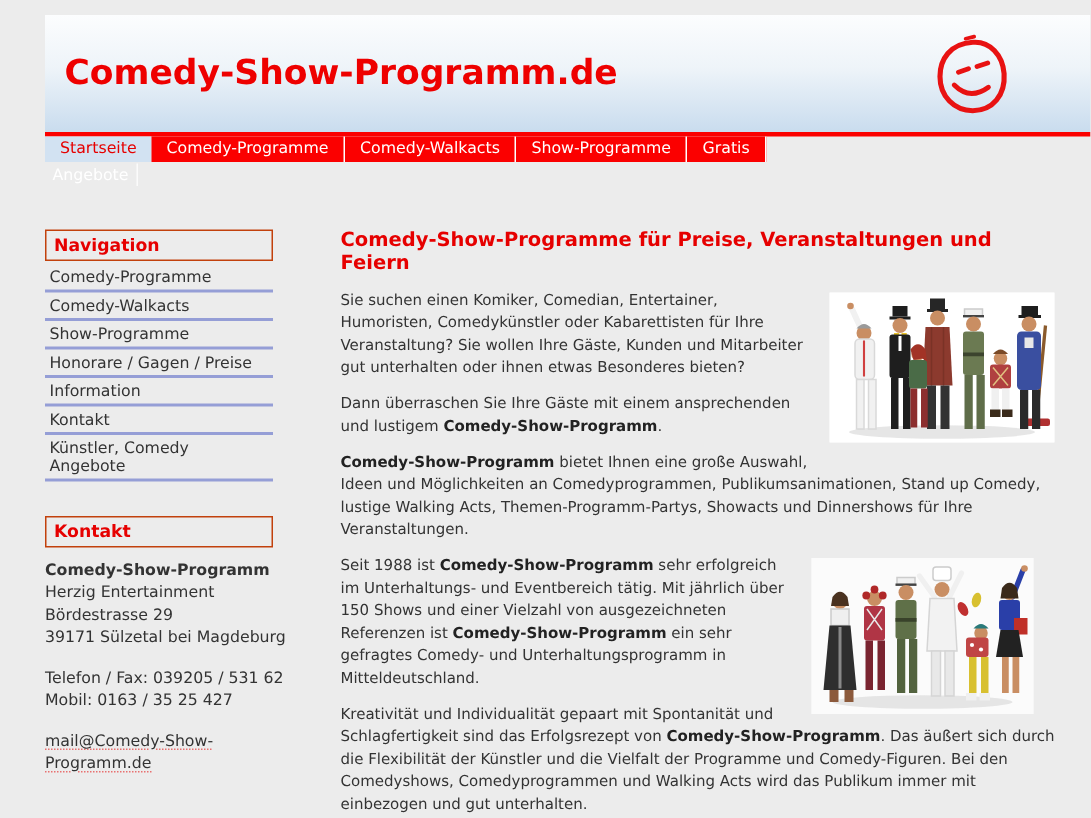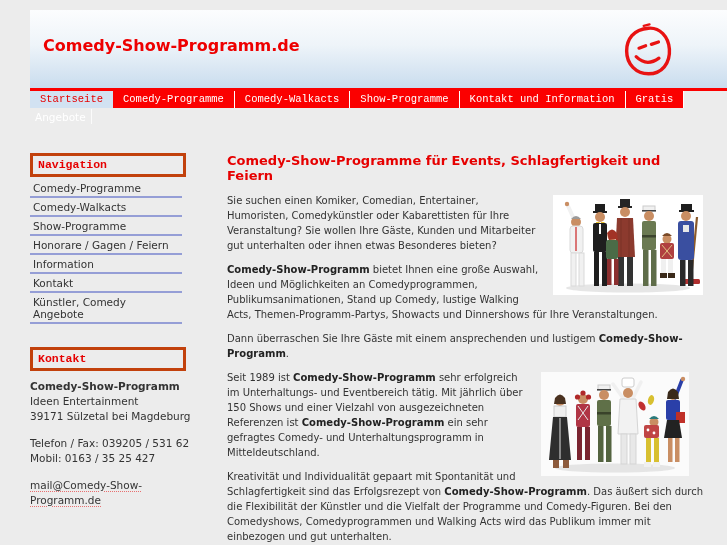--- a/index.html
+++ b/index.html
@@ -11,52 +11,50 @@
   }
   .page{margin:10px 0 0 30px;width:697px;}
 
   
   .masthead{
     height:78px;position:relative;
     background:linear-gradient(180deg,#fcfdfe 0%,#eef4f9 45%,#c9dcee 100%);
   }
   .site-title{
     position:absolute;left:13px;top:26px;margin:0;
-    font-size:16px;font-weight:bold;color:#ee0000;letter-spacing:0px;
+    font-size:23px;font-weight:bold;color:#ee0000;letter-spacing:0px;
   }
   .smiley{position:absolute;right:50px;top:11px;}
 
   
   .navbar{
     border-top:3px solid #fb0000;
     height:17px;display:flex;align-items:flex-end;
     font-size:10.5px;
-    font-family:Liberation Mono, monospace;
   }
   .tab{
     background:#fb0000;color:#ffffff;line-height:17px;
     padding:0 10px;border-right:1px solid #ffffff;cursor:pointer;white-space:nowrap;
   }
   .tab.active{background:#d2e2f2;color:#e60000;border-right:none;}
   .tab-filler{width:63px;background:#fb0000;}
   .nav-row2{height:17px;display:flex;align-items:center;font-size:10.5px;}
   .nav-row2 .tab2{color:#ffffff;padding-left:5px;min-width:56px;cursor:pointer;}
   .nav-row2 .v-sep{width:1px;height:15px;background:#fbfbfb;}
 
   
   .columns{margin-top:28px;overflow:visible;}
   .sidebar{float:left;width:165px;}
   .main{margin-left:197px;padding-right:18px;}
 
   
   .side-box{
-    width:140px;border:3px solid #c2410c;background:transparent;
+    width:140px;border:1px solid #c2410c;background:transparent;
     padding:2px 5px 3px;font-size:11.5px;font-weight:bold;color:#e60000;
     margin-bottom:2px;
-    font-family:Liberation Mono, monospace;
   }
   .side-box.kontakt{margin-top:23px;margin-bottom:8px;}
   ul.side-nav{list-style:none;margin:0;padding:0;width:152px;}
   ul.side-nav li{
     border-bottom:2px solid #959ed6;
     padding:3px 3px 2px;font-size:10.5px;color:#333;cursor:pointer;
   }
   .contact-block{font-size:10.5px;line-height:15px;color:#333;}
   .contact-name{font-weight:bold;}
   .contact-gap{height:12px;}
@@ -91,59 +89,59 @@
       <path d="M17 37 q11 11 24 1.5" fill="none" stroke="#e81212" stroke-width="3.4" stroke-linecap="round"></path>
       <path d="M25 4.5 l6 -1.5" fill="none" stroke="#e81212" stroke-width="2.6" stroke-linecap="round"></path>
     </svg>
   </div>
 
   <div class="navbar">
     <div class="tab active">Startseite</div>
     <div class="tab">Comedy-Programme</div>
     <div class="tab">Comedy-Walkacts</div>
     <div class="tab">Show-Programme</div>
-    <div class="tab">Kontakt und Information</div>
     <div class="tab">Gratis</div>
     <div class="tab-filler"></div>
   </div>
   <div class="nav-row2">
     <div class="tab2">Angebote</div>
     <div class="v-sep"></div>
   </div>
 
   <div class="columns">
 
     <div class="sidebar">
       <div class="side-box">Navigation</div>
       <ul class="side-nav">
         <li>Comedy-Programme</li>
         <li>Comedy-Walkacts</li>
         <li>Show-Programme</li>
-        <li>Honorare / Gagen / Feiern</li>
+        <li>Honorare / Gagen / Preise</li>
         <li>Information</li>
         <li>Kontakt</li>
         <li>Künstler, Comedy Angebote</li>
       </ul>
 
       <div class="side-box kontakt">Kontakt</div>
       <div class="contact-block">
         <div class="contact-name">Comedy-Show-Programm</div>
-        <div>Ideen Entertainment</div>
+        <div>Herzig Entertainment</div>
+        <div>Bördestrasse 29</div>
         <div>39171 Sülzetal bei Magdeburg</div>
         <div class="contact-gap"></div>
         <div>Telefon / Fax: 039205 / 531 62</div>
         <div>Mobil: 0163 / 35 25 427</div>
         <div class="contact-gap"></div>
         <div><span class="dotted-link email-link">mail@Comedy-Show-Programm.de</span></div>
 
       </div>
     </div>
 
     <div class="main">
-      <h2>Comedy-Show-Programme für Events, Schlagfertigkeit und Feiern</h2>
+      <h2>Comedy-Show-Programme für Preise, Veranstaltungen und Feiern</h2>
 
       <svg class="photo photo1" viewBox="0 0 150 100" preserveAspectRatio="none">
         <rect x="0" y="0" width="150" height="100" fill="#ffffff"></rect>
         <ellipse cx="75" cy="93" rx="62" ry="4.5" fill="#dcdcdc" opacity="0.7"></ellipse>
 
         <path d="M26 35 L15 11" stroke="#f1f1f1" stroke-width="4" stroke-linecap="round"></path>
           <circle cx="14" cy="9" r="2.2" fill="#c98e63"></circle>
         <circle cx="23" cy="27" r="5" fill="#c98e63"></circle>
           <path d="M18 24 q5 -6 10 0" fill="#9a9a9a"></path>
         <rect x="17" y="31" width="13" height="27" rx="3" fill="#f1f1f1" stroke="#d9d9d9"></rect>
@@ -197,22 +195,22 @@
         <circle cx="133" cy="21" r="5" fill="#c98e63"></circle>
         <path d="M144 22 L138 84" stroke="#8a5a2c" stroke-width="2.2"></path>
           <rect x="131" y="84" width="16" height="5" rx="1.5" fill="#b03030"></rect>
         <rect x="125" y="26" width="16" height="39" rx="3" fill="#3a4fa0"></rect>
           <rect x="130" y="30" width="6" height="7" fill="#e8e8e8"></rect>
         <rect x="127" y="65" width="5.5" height="26" fill="#2a2a2a"></rect>
           <rect x="135" y="65" width="5.5" height="26" fill="#2a2a2a"></rect>
       </svg>
 
       <p><span>Sie suchen einen Komiker, Comedian, Entertainer, Humoristen, Comedykünstler oder Kabarettisten für Ihre Veranstaltung? Sie wollen Ihre Gäste, Kunden und Mitarbeiter gut unterhalten oder ihnen etwas Besonderes bieten?</span></p>
+      <p><span>Dann überraschen Sie Ihre Gäste mit einem ansprechenden und lustigem </span><b>Comedy-Show-Programm</b><span>.</span></p>
       <p><b>Comedy-Show-Programm</b><span> bietet Ihnen eine große Auswahl, Ideen und Möglichkeiten an Comedyprogrammen, Publikumsanimationen, Stand up Comedy, lustige Walking Acts, Themen-Programm-Partys, Showacts und Dinnershows für Ihre Veranstaltungen.</span></p>
-      <p><span>Dann überraschen Sie Ihre Gäste mit einem ansprechenden und lustigem </span><b>Comedy-Show-Programm</b><span>.</span></p>
 
       <svg class="photo photo2" viewBox="0 0 148 104" preserveAspectRatio="none">
         <rect x="0" y="0" width="148" height="104" fill="#fbfbfb"></rect>
         <ellipse cx="74" cy="96" rx="60" ry="4.5" fill="#dcdcdc" opacity="0.7"></ellipse>
 
         <circle cx="19" cy="29" r="5" fill="#c98e63"></circle>
           <path d="M14 26 q5 -7 10 0 l1 6 l-12 0 Z" fill="#4a3220"></path>
         <rect x="13" y="34" width="12" height="11" fill="#efefef" stroke="#cccccc"></rect>
         <path d="M12 45 L8 88 L30 88 L26 45 Z" fill="#2e2e2e"></path>
           <path d="M19 46 v41" stroke="#888888" stroke-width="2"></path>
@@ -259,18 +257,18 @@
           <circle cx="142" cy="7" r="2.2" fill="#c98e63"></circle>
         <circle cx="132" cy="23" r="5" fill="#c98e63"></circle>
           <path d="M127 20 q5 -7 10 0 l1 7 l-12 0 Z" fill="#3a2a1a"></path>
         <rect x="125" y="28" width="14" height="20" rx="2" fill="#2a3fa8"></rect>
         <rect x="135" y="40" width="9" height="11" fill="#c03028"></rect>
         <path d="M126 48 L123 66 L141 66 L138 48 Z" fill="#222222"></path>
         <rect x="127" y="66" width="4.5" height="24" fill="#c98e63"></rect>
           <rect x="134" y="66" width="4.5" height="24" fill="#c98e63"></rect>
       </svg>
 
-      <p><span>Seit 1989 ist </span><b>Comedy-Show-Programm</b><span> sehr erfolgreich im Unterhaltungs- und Eventbereich tätig. Mit jährlich über 150 Shows und einer Vielzahl von ausgezeichneten Referenzen ist </span><b>Comedy-Show-Programm</b><span> ein sehr gefragtes Comedy- und Unterhaltungsprogramm in Mitteldeutschland.</span></p>
+      <p><span>Seit 1988 ist </span><b>Comedy-Show-Programm</b><span> sehr erfolgreich im Unterhaltungs- und Eventbereich tätig. Mit jährlich über 150 Shows und einer Vielzahl von ausgezeichneten Referenzen ist </span><b>Comedy-Show-Programm</b><span> ein sehr gefragtes Comedy- und Unterhaltungsprogramm in Mitteldeutschland.</span></p>
       <p><span>Kreativität und Individualität gepaart mit Spontanität und Schlagfertigkeit sind das Erfolgsrezept von </span><b>Comedy-Show-Programm</b><span>. Das äußert sich durch die Flexibilität der Künstler und die Vielfalt der Programme und Comedy-Figuren. Bei den Comedyshows, Comedyprogrammen und Walking Acts wird das Publikum immer mit einbezogen und gut unterhalten.</span></p>
 
     </div>
   </div>
 </div>
 
 </body></html>

